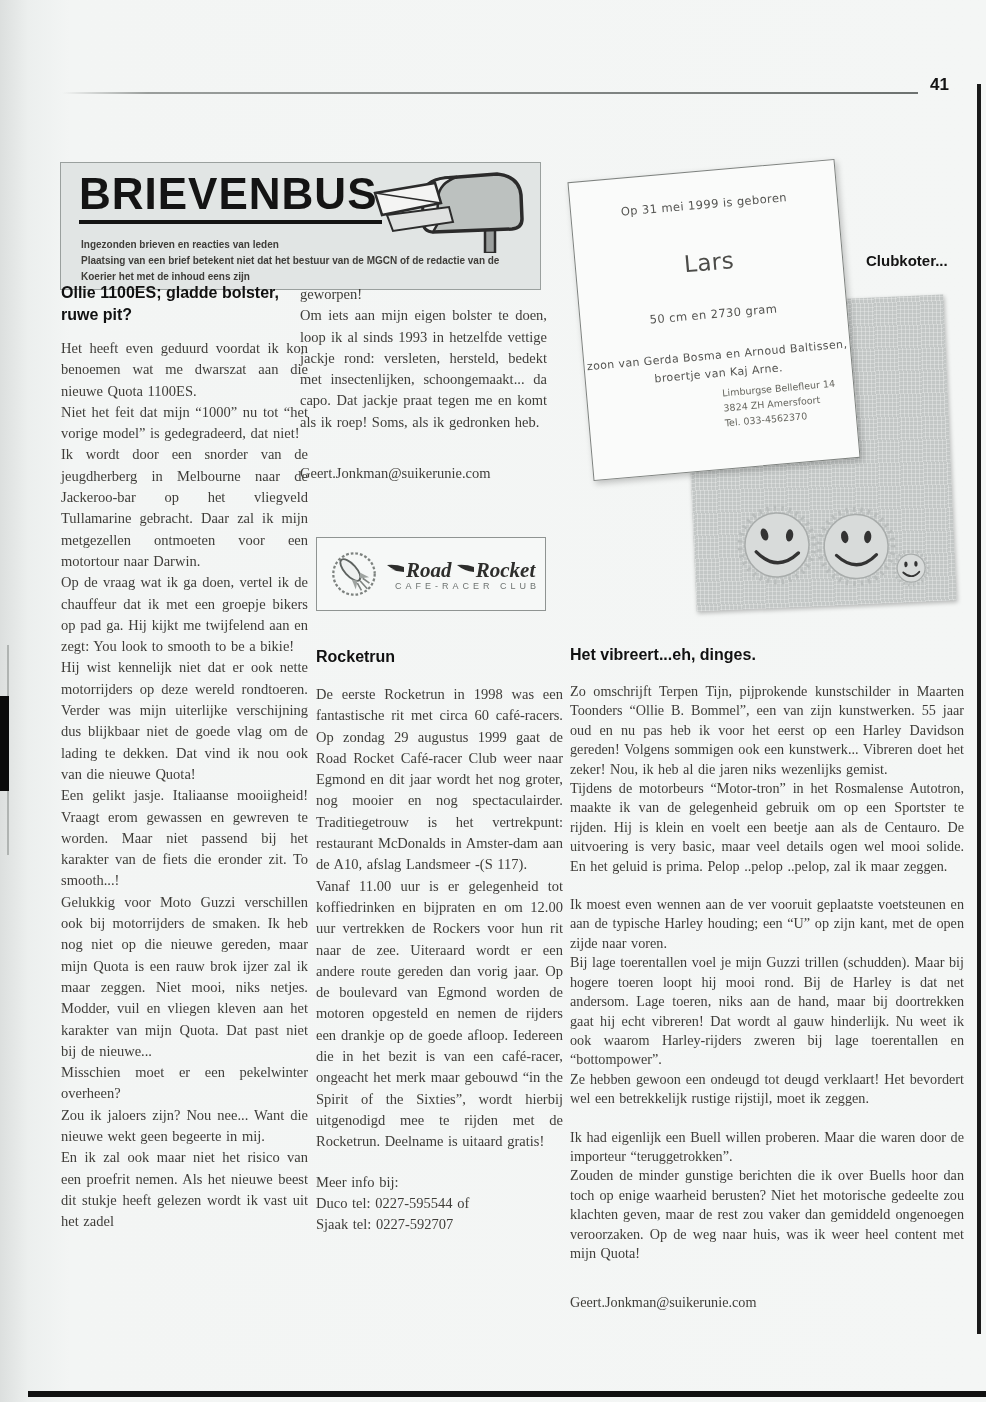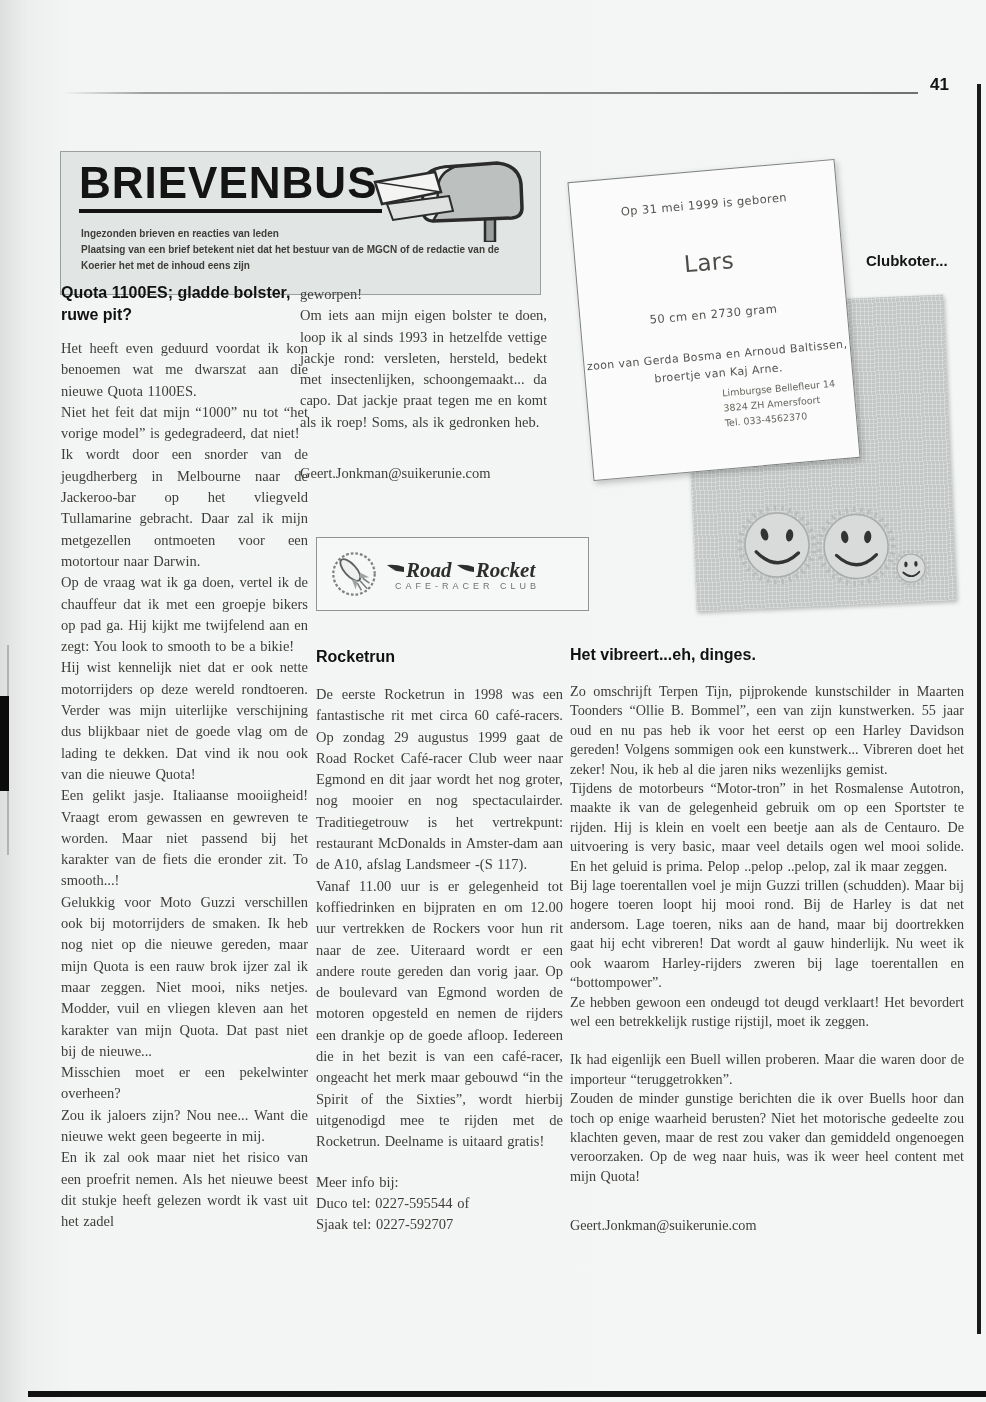--- a/index.html
+++ b/index.html
@@ -17,21 +17,21 @@
   .top-rule{left:62px;top:92px;width:856px;height:2px;
     background:linear-gradient(90deg,rgba(130,134,132,0) 0,#9a9e9c 10%,#6d7270 100%);}
   .page-number{left:930px;top:75px;font-family:"Liberation Sans",sans-serif;
     font-weight:700;font-size:17px;color:#141414;}
   .edge-right{left:977px;top:84px;width:4px;height:1250px;background:#1a1a1a;}
   .edge-bottom{left:28px;top:1391px;width:958px;height:6px;background:#111;}
   .scan-tab{left:0;top:696px;width:9px;height:95px;background:#0b0b0b;}
   .scan-hairline{left:7px;top:645px;width:2px;height:210px;background:#b0b4b2;}
 
   
-  .brv-box{left:60px;top:151px;width:481px;height:144px;background:#e1e5e4;
+  .brv-box{left:60px;top:162px;width:481px;height:128px;background:#e1e5e4;
     border:1px solid #9aa09e;box-sizing:border-box;}
   .brv-title{position:absolute;left:18px;top:8px;display:inline-block;
     font-family:"Liberation Sans",sans-serif;font-weight:900;font-size:44px;
     letter-spacing:1px;color:#141414;border-bottom:4px solid #141414;
     line-height:1.05;padding:0 4px 3px 0;}
   .brv-subs{position:absolute;left:20px;top:74px;font-family:"Liberation Sans",sans-serif;
     font-weight:700;font-size:10px;color:#26262
 4;line-height:16px;width:440px;}
   .brv-mailbox{position:absolute;left:300px;top:2px;}
 
@@ -46,21 +46,21 @@
   .colR{left:570px;top:682px;width:394px;}
   .serif-body p{margin:0;text-align:justify;word-spacing:1px;}
   .colL p,.colM1 p,.colM2 p{font-size:14.5px;line-height:21.3px;}
   .colR p{font-size:14.2px;line-height:19.4px;}
   .gap{margin-top:19px !important;}
   .gap-lg{margin-top:30px !important;}
   .no-just{text-align:left !important;}
   .sig{font-size:14.2px;}
 
   
-  .rr-box{left:316px;top:537px;width:273px;height:74px;background:#f6f8f7;
+  .rr-box{left:316px;top:537px;width:230px;height:74px;background:#f6f8f7;
     border:1.5px solid #8f9492;box-sizing:border-box;}
   .rr-name{position:absolute;left:70px;top:16px;width:152px;
     font-family:"Liberation Serif",serif;font-style:italic;font-weight:700;
     font-size:21px;color:#2e2e2c;white-space:nowrap;}
   .rr-name .wing{display:inline-block;vertical-align:4px;margin-right:1px;}
   .rr-sub{position:absolute;left:78px;top:43px;font-family:"Liberation Sans",sans-serif;
     font-size:9px;letter-spacing:4px;color:#6e7371;white-space:nowrap;}
 
   .club-label{left:866px;top:252px;font-family:"Liberation Sans",sans-serif;
     font-weight:700;font-size:15px;color:#141414;}
@@ -108,21 +108,21 @@
       <path d="M14 28 L47 33 L80 38" fill="none" stroke="#2b2b2b" stroke-width="1.5"></path>
       <path d="M26 50 L88 42 L92 57 L32 66 Z" fill="#dfe1e0" stroke="#2b2b2b" stroke-width="2"></path>
     </svg>
   </span>
   <div class="brv-subs">
     <div>Ingezonden brieven en reacties van leden</div>
     <div>Plaatsing van een brief betekent niet dat het bestuur van de MGCN of de redactie van de Koerier het met de inhoud eens zijn</div>
   </div>
 </div>
 
-<div class="abs art-title" style="left:61px;top:282px;width:250px;">Quota 1100ES; gladde bolster, ruwe pit?</div>
+<div class="abs art-title" style="left:61px;top:282px;width:250px;">Ollie 1100ES; gladde bolster, ruwe pit?</div>
 
 <div class="abs colL serif-body">
   <p>Het heeft even geduurd voordat ik kon benoemen wat me dwarszat aan die nieuwe Quota 1100ES.</p>
   <p>Niet het feit dat mijn “1000” nu tot “het vorige model” is gedegradeerd, dat niet!</p>
   <p>Ik wordt door een snorder van de jeugdherberg in Melbourne naar de Jackeroo-bar op het vliegveld Tullamarine gebracht. Daar zal ik mijn metgezellen ontmoeten voor een motortour naar Darwin.</p>
   <p>Op de vraag wat ik ga doen, vertel ik de chauffeur dat ik met een groepje bikers op pad ga. Hij kijkt me twijfelend aan en zegt: You look to smooth to be a bikie!</p>
   <p>Hij wist kennelijk niet dat er ook nette motorrijders op deze wereld rondtoeren. Verder was mijn uiterlijke verschijning dus blijkbaar niet de goede vlag om de lading te dekken. Dat vind ik nou ook van die nieuwe Quota!</p>
   <p>Een gelikt jasje. Italiaanse mooiigheid! Vraagt erom gewassen en gewreven te worden. Maar niet passend bij het karakter van de fiets die eronder zit. To smooth...!</p>
   <p>Gelukkig voor Moto Guzzi verschillen ook bij motorrijders de smaken. Ik heb nog niet op die nieuwe gereden, maar mijn Quota is een rauw brok ijzer zal ik maar zeggen. Niet mooi, niks netjes. Modder, vuil en vliegen kleven aan het karakter van mijn Quota. Dat past niet bij de nieuwe...</p>
   <p>Misschien moet er een pekelwinter overheen?</p>
@@ -212,18 +212,19 @@
     <div>3824 ZH Amersfoort</div>
     <div>Tel. 033-4562370</div>
   </div>
 </div>
 
 <div class="abs art-title" style="left:570px;top:644px;">Het vibreert...eh, dinges.</div>
 
 <div class="abs colR serif-body">
   <p>Zo omschrijft Terpen Tijn, pijprokende kunstschilder in Maarten Toonders “Ollie B. Bommel”, een van zijn kunstwerken. 55 jaar oud en nu pas heb ik voor het eerst op een Harley Davidson gereden! Volgens sommigen ook een kunstwerk... Vibreren doet het zeker! Nou, ik heb al die jaren niks wezenlijks gemist.</p>
   <p>Tijdens de motorbeurs “Motor-tron” in het Rosmalense Autotron, maakte ik van de gelegenheid gebruik om op een Sportster te rijden. Hij is klein en voelt een beetje aan als de Centauro. De uitvoering is very basic, maar veel details ogen wel mooi solide. En het geluid is prima. Pelop ..pelop ..pelop, zal ik maar zeggen.</p>
+  <p class="gap">Ik moest even wennen aan de ver vooruit geplaatste voetsteunen en aan de typische Harley houding; een “U” op zijn kant, met de open zijde naar voren.</p>
   <p>Bij lage toerentallen voel je mijn Guzzi trillen (schudden). Maar bij hogere toeren loopt hij mooi rond. Bij de Harley is dat net andersom. Lage toeren, niks aan de hand, maar bij doortrekken gaat hij echt vibreren! Dat wordt al gauw hinderlijk. Nu weet ik ook waarom Harley-rijders zweren bij lage toerentallen en “bottompower”.</p>
   <p>Ze hebben gewoon een ondeugd tot deugd verklaart! Het bevordert wel een betrekkelijk rustige rijstijl, moet ik zeggen.</p>
   <p class="gap">Ik had eigenlijk een Buell willen proberen. Maar die waren door de importeur “teruggetrokken”.</p>
   <p>Zouden de minder gunstige berichten die ik over Buells hoor dan toch op enige waarheid berusten? Niet het motorische gedeelte zou klachten geven, maar de rest zou vaker dan gemiddeld ongenoegen veroorzaken. Op de weg naar huis, was ik weer heel content met mijn Quota!</p>
   <p class="gap-lg no-just sig">Geert.Jonkman@suikerunie.com</p>
 </div>
 
 </body></html>

